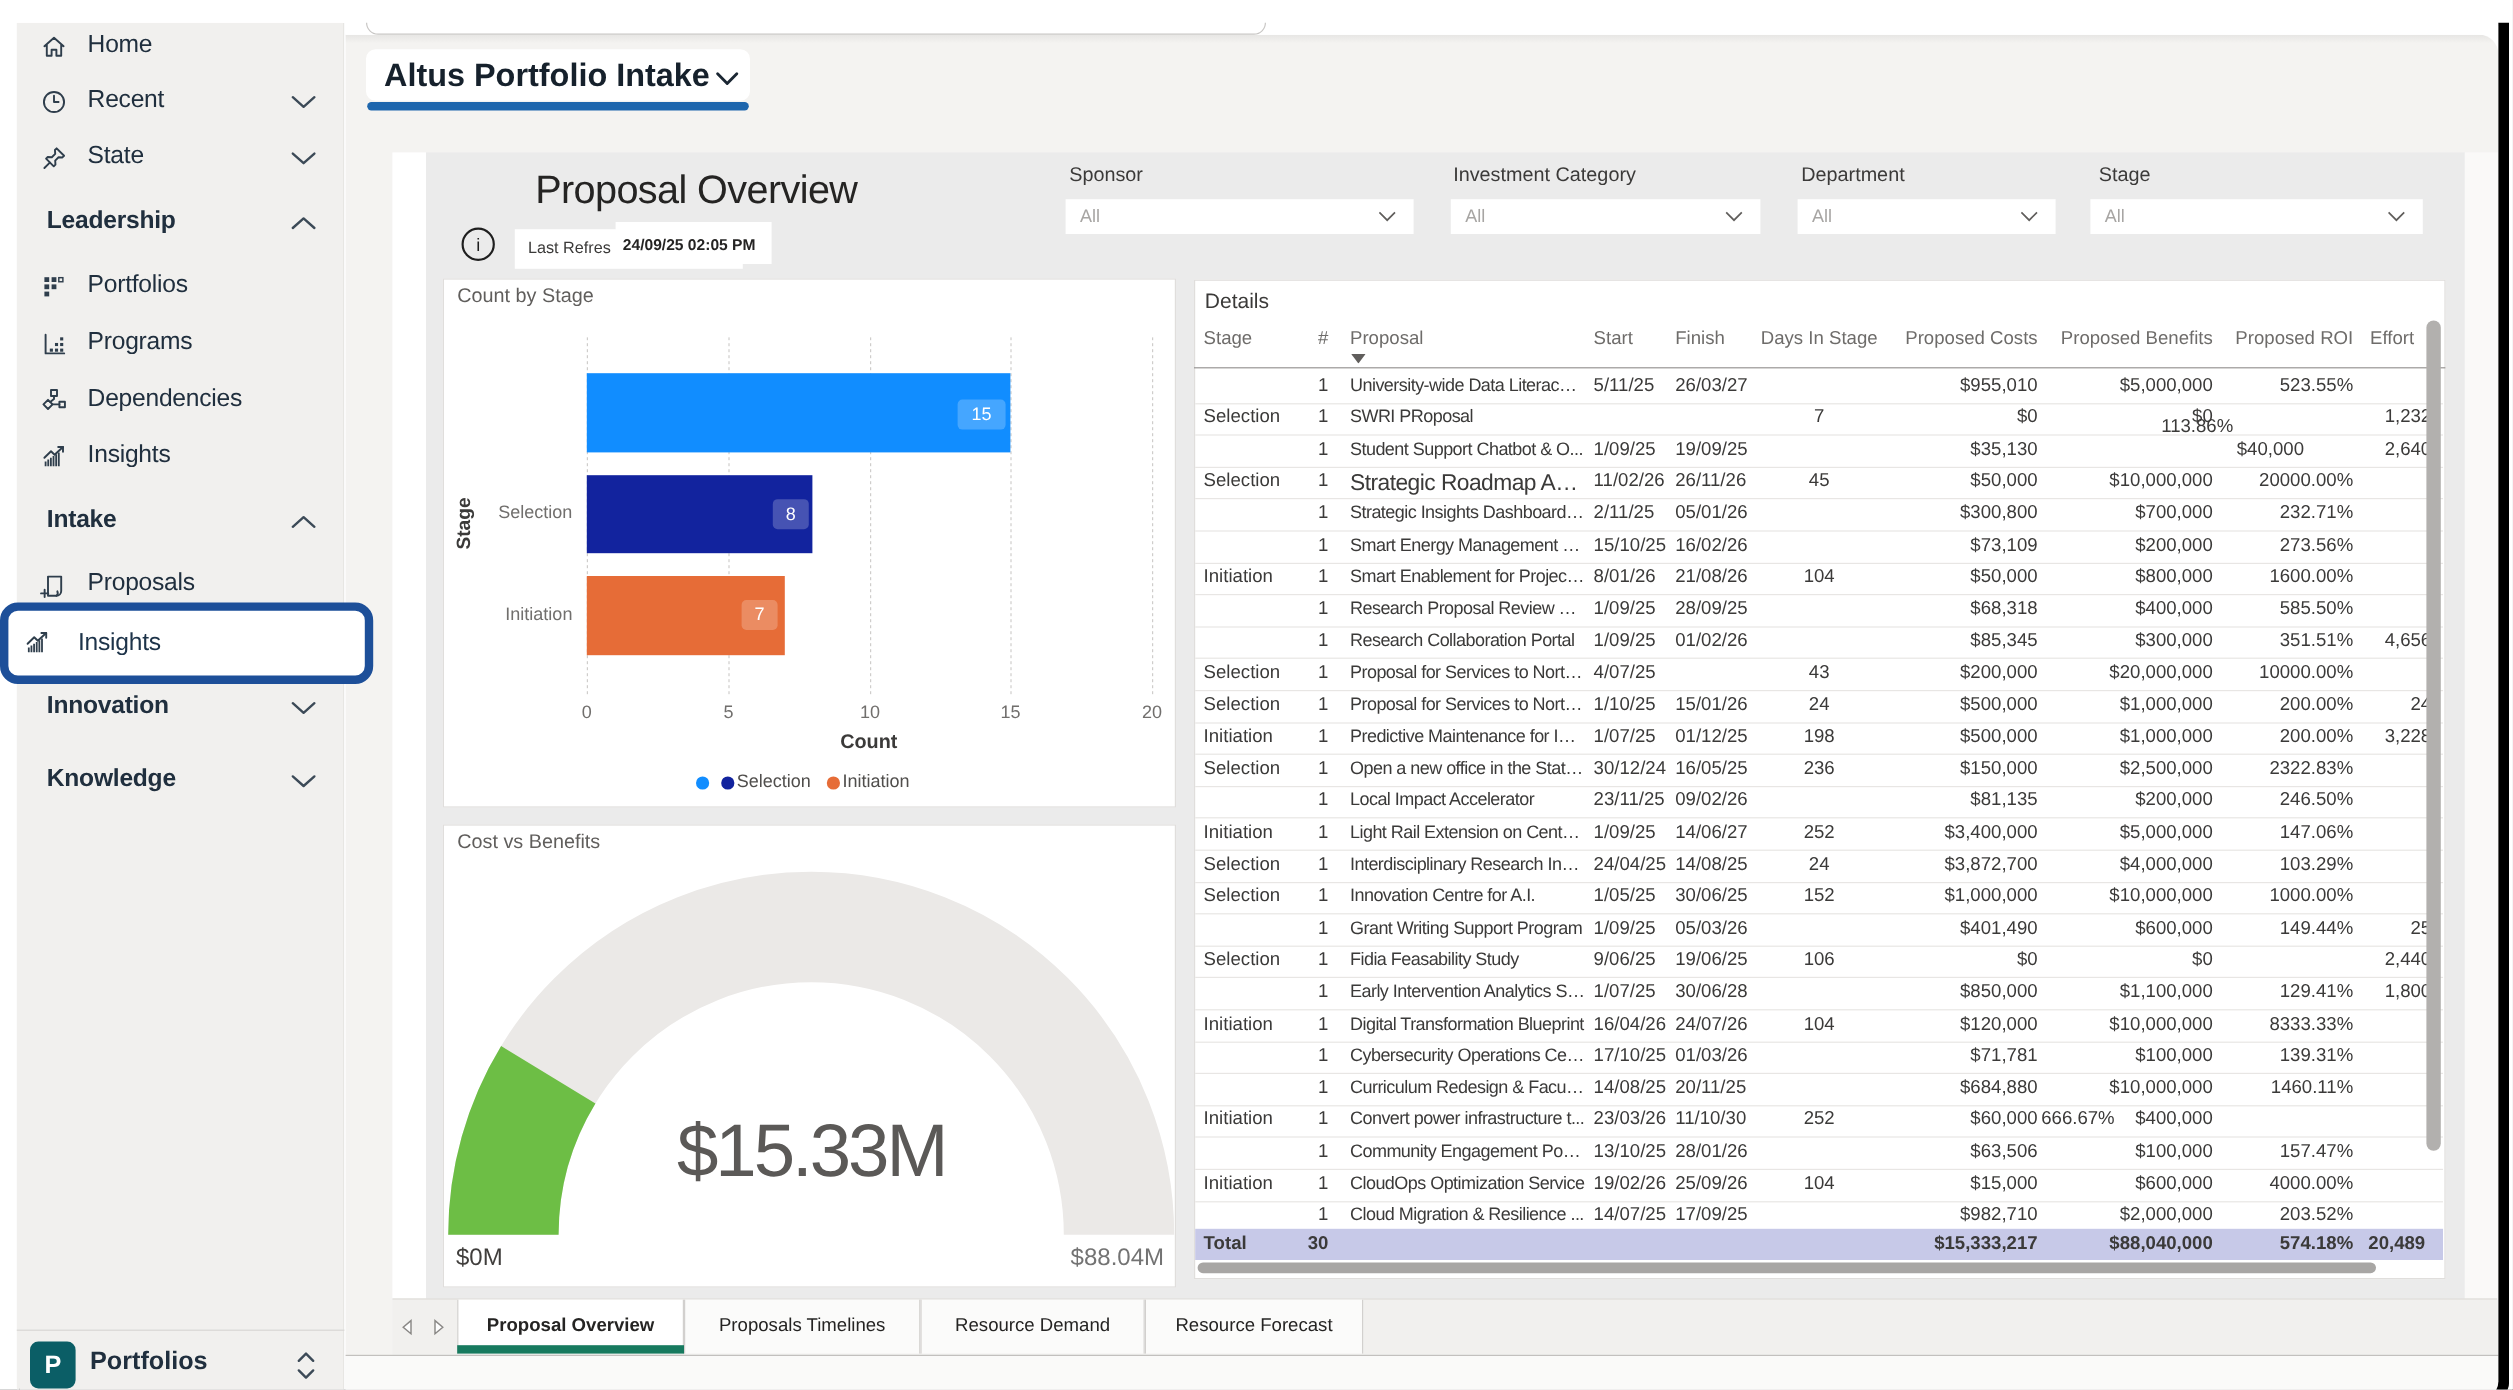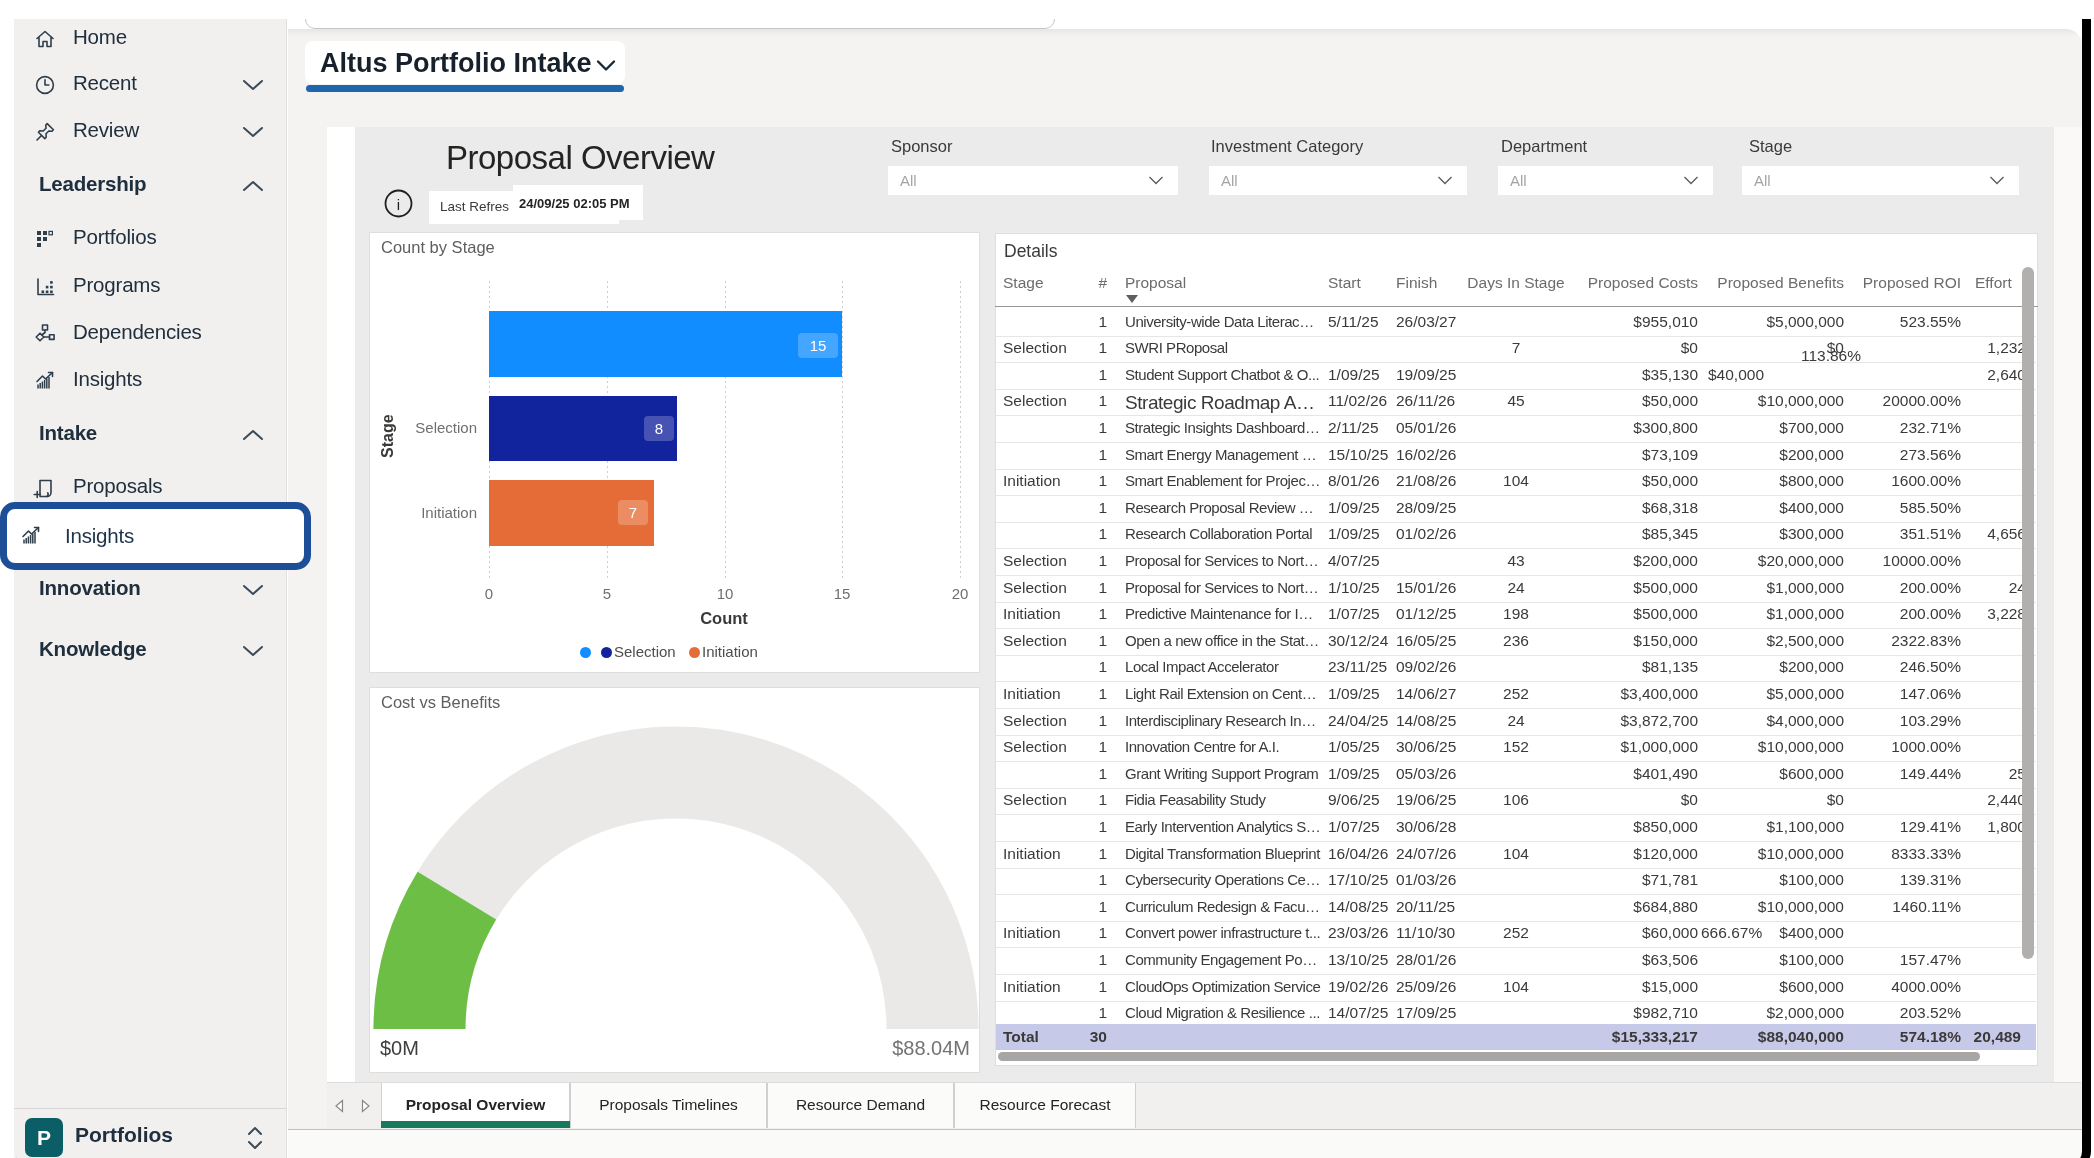--- a/index.html
+++ b/index.html
@@ -30,21 +30,21 @@
         <path d="M12 6.8 V12 H15.8" stroke="#2f3e4c" stroke-width="1.6" fill="none" stroke-linecap="round" stroke-linejoin="round"></path>
       </svg>
 <div style="position:absolute;left:59px;top:52px;font-size:20.5px;font-weight:400;color:#202f3e;letter-spacing:-0.2px;">Recent</div>
 <svg style="position:absolute;left:228px;top:59px" width="22" height="14" viewBox="0 0 22 14">
         <path d="M2 3 L11 11 L20 3" stroke="#3c4a57" stroke-width="2.0" fill="none" stroke-linecap="round" stroke-linejoin="round"></path>
       </svg>
 <svg style="position:absolute;left:19px;top:101px" width="24" height="24" viewBox="0 0 24 24">
         <path d="M14.2 3.6 L20.4 9.8 L19 11.2 L15.8 11 L13 13.8 L13.2 17.2 L11.8 18.6 L5.4 12.2 L6.8 10.8 L10.2 11 L13 8.2 L12.8 5 Z" stroke="#2f3e4c" stroke-width="1.6" fill="none" stroke-linecap="round" stroke-linejoin="round"></path>
         <path d="M8.5 15.5 L4 20" stroke="#2f3e4c" stroke-width="1.6" fill="none" stroke-linecap="round" stroke-linejoin="round"></path>
       </svg>
-<div style="position:absolute;left:59px;top:99px;font-size:20.5px;font-weight:400;color:#202f3e;letter-spacing:-0.2px;">Review</div>
+<div style="position:absolute;left:59px;top:99px;font-size:20.5px;font-weight:400;color:#202f3e;letter-spacing:-0.2px;">State</div>
 <svg style="position:absolute;left:228px;top:106px" width="22" height="14" viewBox="0 0 22 14">
         <path d="M2 3 L11 11 L20 3" stroke="#3c4a57" stroke-width="2.0" fill="none" stroke-linecap="round" stroke-linejoin="round"></path>
       </svg>
 <div style="position:absolute;left:25px;top:153px;font-size:20.5px;font-weight:700;color:#202f3e;letter-spacing:-0.2px;">Leadership</div>
 <svg style="position:absolute;left:228px;top:160px" width="22" height="14" viewBox="0 0 22 14">
         <path d="M2 11 L11 3 L20 11" stroke="#3c4a57" stroke-width="2.0" fill="none" stroke-linecap="round" stroke-linejoin="round"></path>
       </svg>
 <svg style="position:absolute;left:19px;top:208px" width="24" height="24" viewBox="0 0 24 24">
         <rect x="4" y="4" width="4" height="4" fill="#2f3e4c"></rect>
         <rect x="10" y="4" width="4" height="4" fill="#2f3e4c"></rect>
@@ -193,20 +193,21 @@
 <div class="dot" style="left:601px;top:628px;background:#12239E;"></div>
 <div style="position:absolute;left:614px;top:624px;font-size:15px;color:#504e4c;">Selection</div>
 <div class="dot" style="left:689px;top:628px;background:#E66C37;"></div>
 <div style="position:absolute;left:702px;top:624px;font-size:15px;color:#504e4c;">Initiation</div>
 <div class="panel" style="left:369px;top:668px;width:611px;height:386px;"></div>
 <div style="position:absolute;left:381px;top:674px;font-size:16.5px;color:#605e5c;">Cost vs Benefits</div>
 <svg style="position:absolute;left:369px;top:668px;" width="611" height="386" viewBox="0 0 611 386">
       <path d="M 50.5 342 A 256.5 256.5 0 0 1 563.5 342" stroke="#ebe9e7" stroke-width="92" fill="none"></path>
       <path d="M 50.5 342 A 256.5 256.5 0 0 1 87.9 208.6" stroke="#6dbe45" stroke-width="92" fill="none"></path>
     </svg>
+<div style="position:absolute;left:476px;top:905px;width:400px;text-align:center;font-size:62px;font-weight:400;color:#5b5957;letter-spacing:-2.5px;">$15.33M</div>
 <div style="position:absolute;left:380px;top:1018px;font-size:20px;color:#403e3c;">$0M</div>
 <div style="position:absolute;left:770px;top:1018px;width:200px;text-align:right;font-size:20px;color:#737373;">$88.04M</div>
 <div class="panel" style="left:995px;top:214px;width:1043px;height:833px;"></div>
 <div style="position:absolute;left:995px;top:214px;width:1043px;height:833px;overflow:hidden;" id="tbl">
 <div style="position:absolute;left:9px;top:8px;font-size:17.5px;color:#3b3a39;">Details</div>
 <div class="th" style="left:8px;top:41px;">Stage</div>
 <div class="th" style="left:-148px;width:260px;text-align:right;top:41px;">#</div>
 <div class="th" style="left:130px;top:41px;">Proposal</div>
 <div class="th" style="left:333px;top:41px;">Start</div>
 <div class="th" style="left:401px;top:41px;">Finish</div>
@@ -243,21 +244,21 @@
 
 <div class="tc " style="top:320.1px;left:1766px;width:260px;text-align:right;">1,232</div>
 <div class="rline" style="top:343.2px"></div>
 
 <div class="tc " style="top:346.7px;left:847px;width:260px;text-align:right;">1</div>
 <div class="tc " style="top:346.7px;left:1125px;width:196px;overflow:hidden;text-overflow:ellipsis;font-size:15px;letter-spacing:-0.45px;">Student Support Chatbot &amp; O...</div>
 <div class="tc " style="top:346.7px;left:1328px;">1/09/25</div>
 <div class="tc " style="top:346.7px;left:1396px;">19/09/25</div>
 
 <div class="tc " style="top:346.7px;left:1438px;width:260px;text-align:right;">$35,130</div>
-<div class="tc " style="top:346.7px;left:1504px;width:260px;text-align:right;">$40,000</div>
+<div class="tc " style="top:346.7px;left:1660px;width:260px;text-align:right;">$40,000</div>
 <div class="tc " style="top:328px;left:1701px;width:260px;text-align:center;">113.86%</div>
 <div class="tc " style="top:346.7px;left:1766px;width:260px;text-align:right;">2,640</div>
 <div class="rline" style="top:369.8px"></div>
 <div class="tc " style="top:373.3px;left:1003px;">Selection</div>
 <div class="tc " style="top:373.3px;left:847px;width:260px;text-align:right;">1</div>
 <div class="tc " style="top:373.3px;left:1125px;width:196px;overflow:hidden;text-overflow:ellipsis;font-size:19px;letter-spacing:-0.45px;">Strategic Roadmap Accelerator</div>
 <div class="tc " style="top:373.3px;left:1328px;">11/02/26</div>
 <div class="tc " style="top:373.3px;left:1396px;">26/11/26</div>
 <div class="tc " style="top:373.3px;left:1436px;width:160px;text-align:center;">45</div>
 <div class="tc " style="top:373.3px;left:1438px;width:260px;text-align:right;">$50,000</div>

